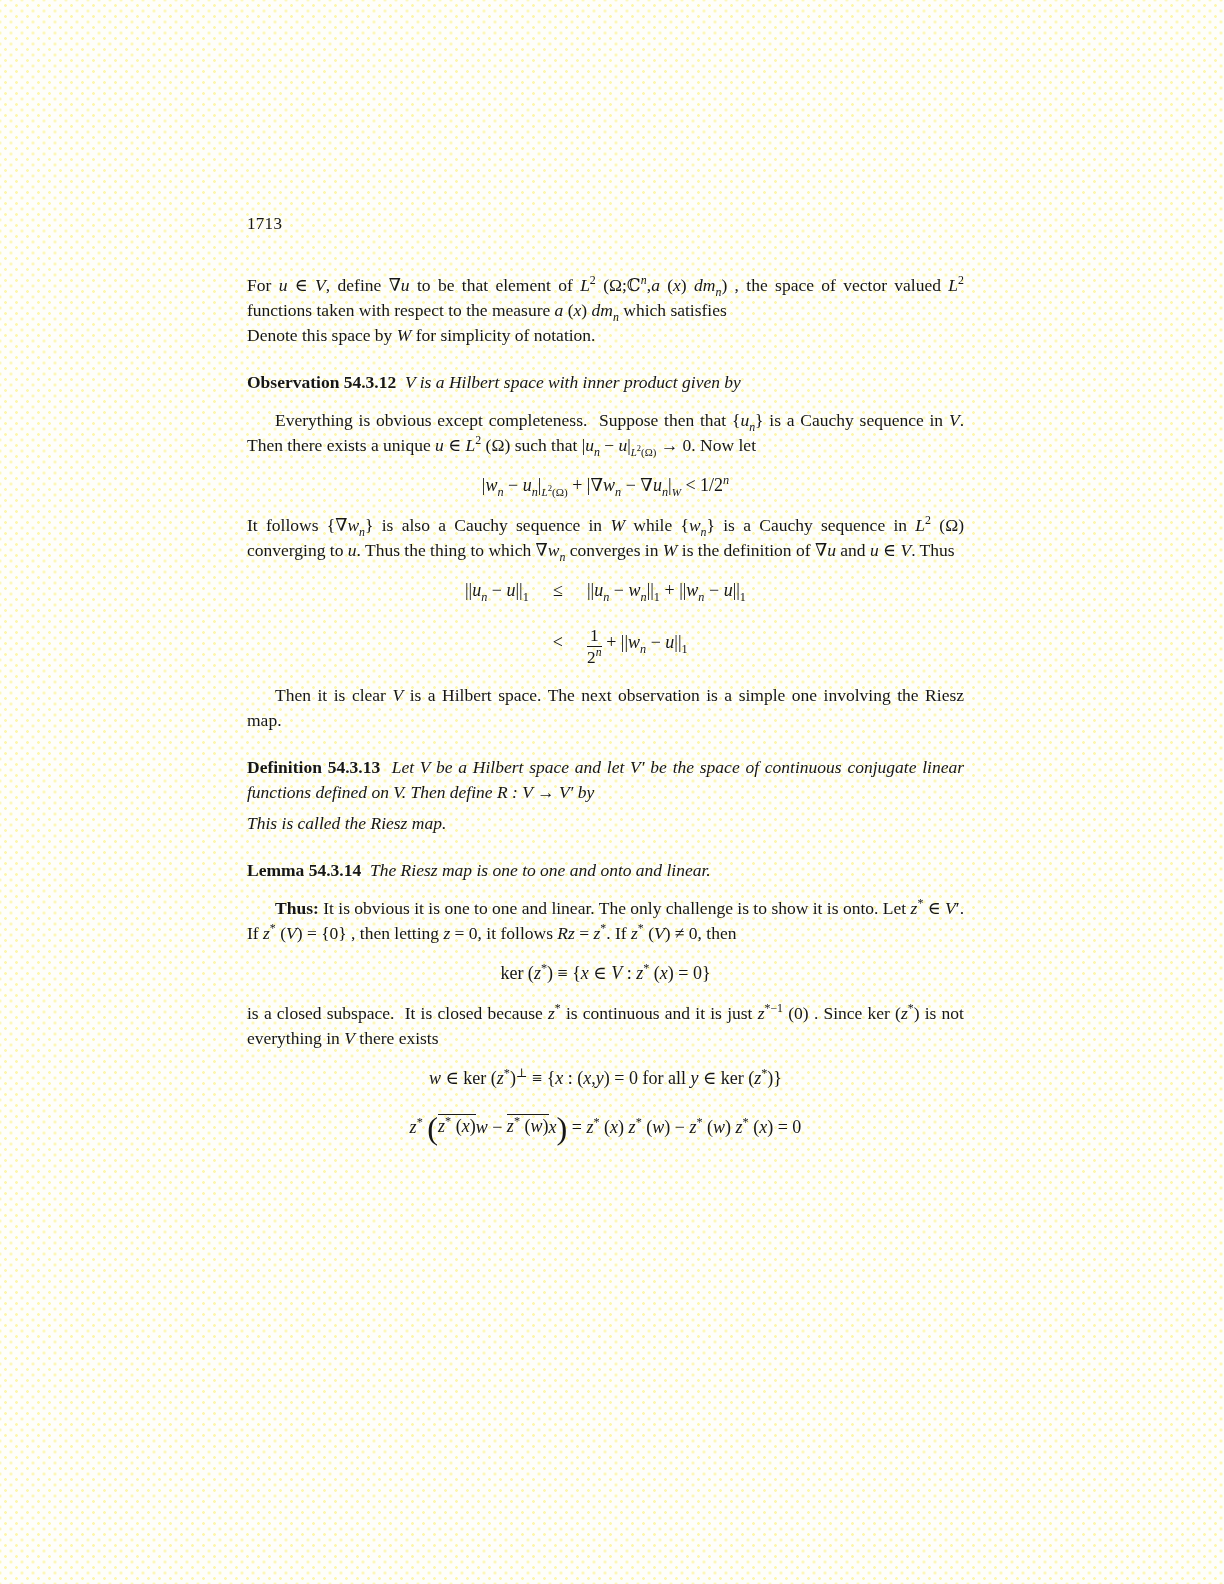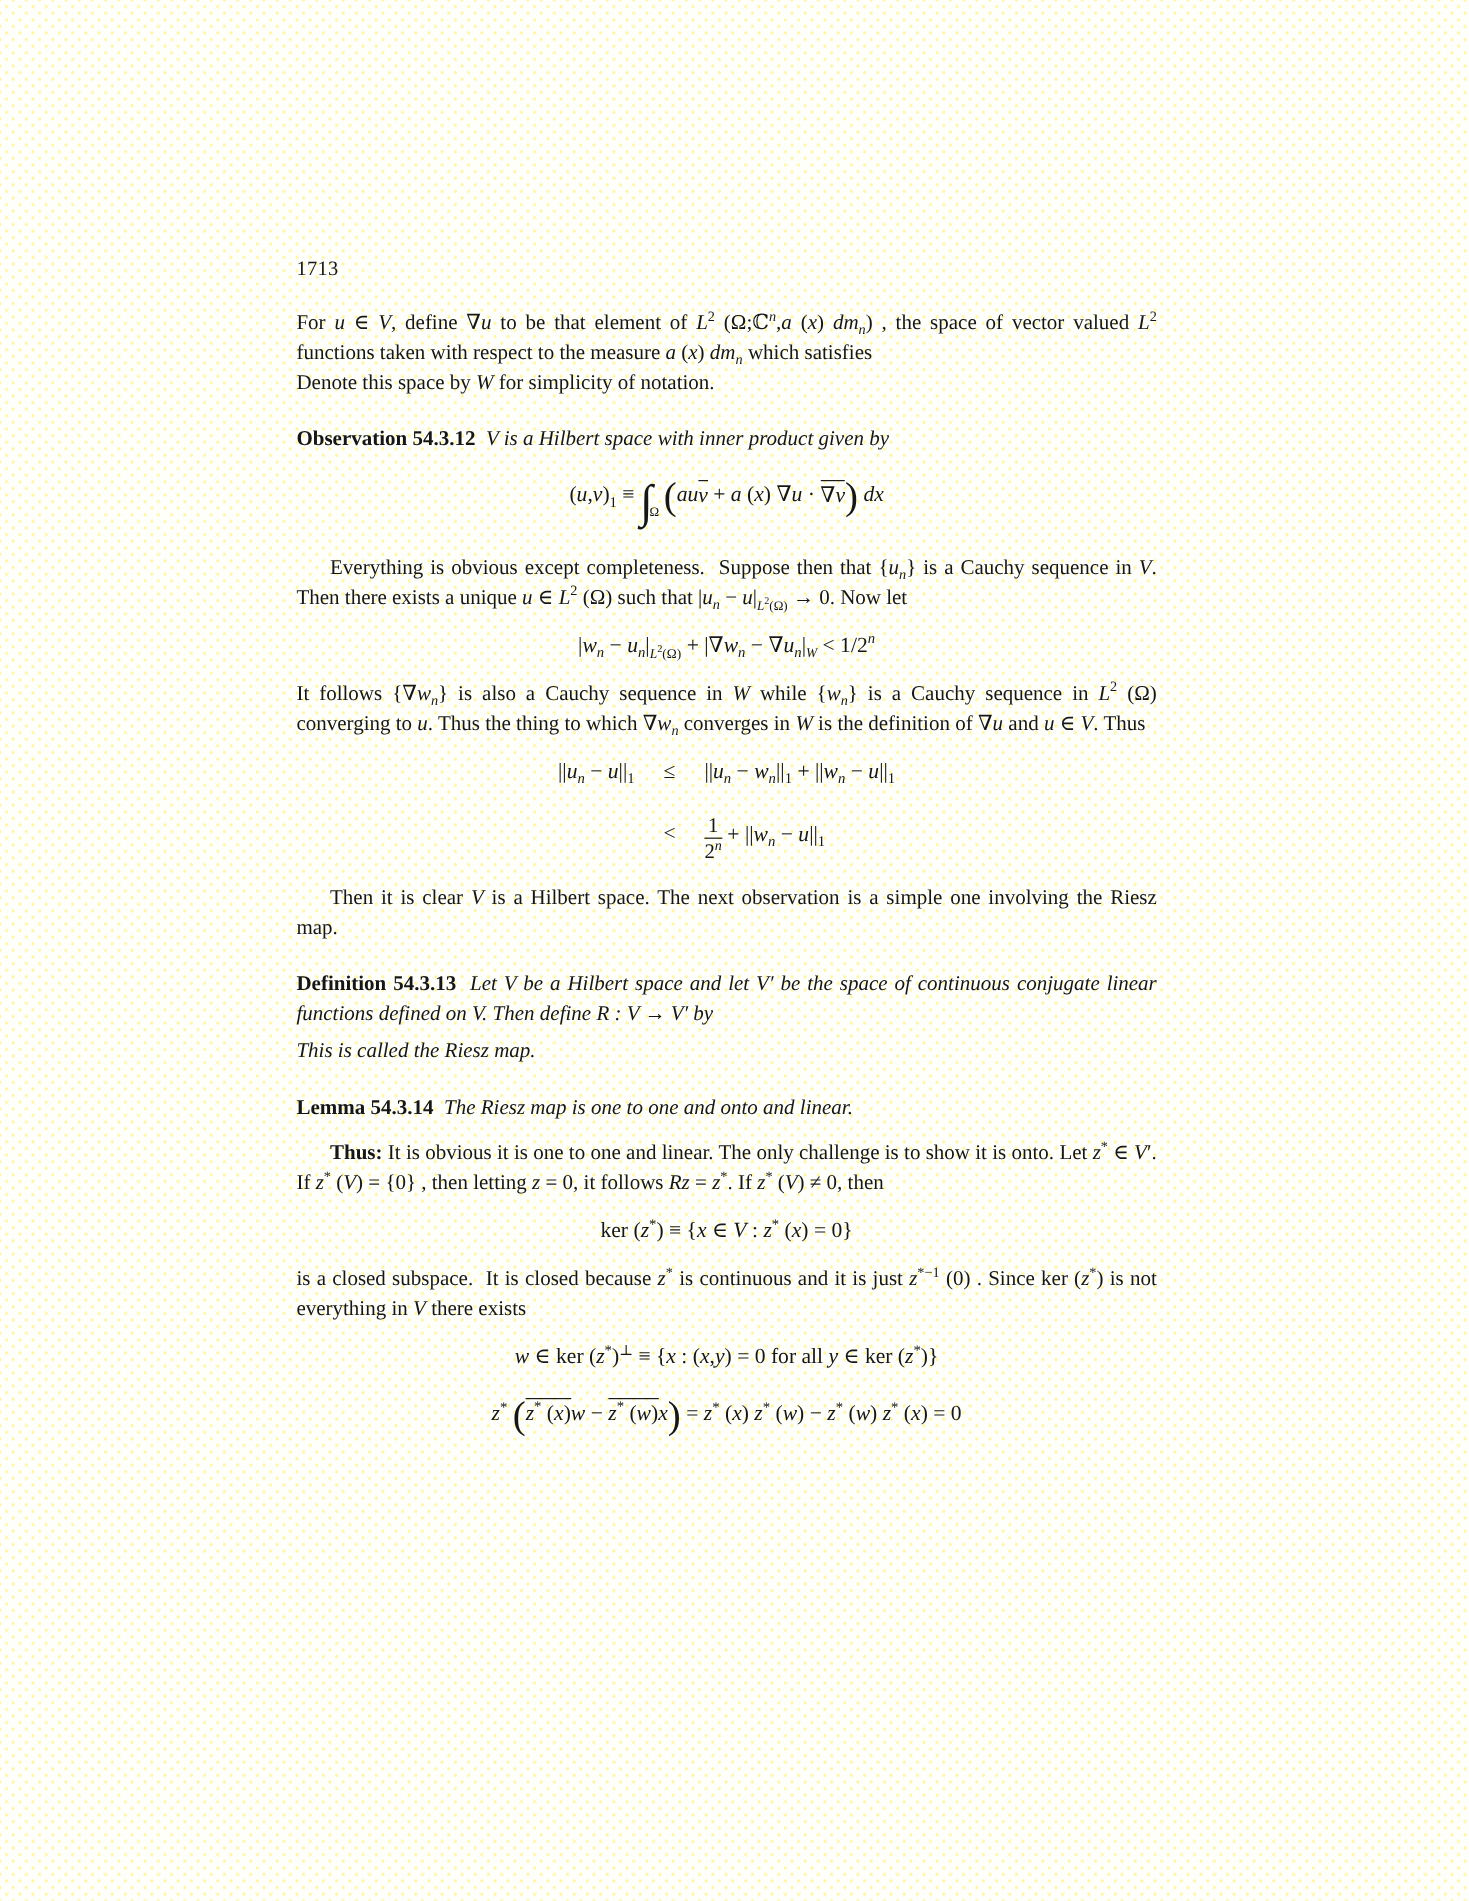--- a/index.html
+++ b/index.html
@@ -19,21 +19,21 @@
   }
   .pagehead{
     margin-top:214px;display:flex;justify-content:space-between;
     font-size:17px;letter-spacing:0.3px;
   }
   .para{
     font-size:17.5px;line-height:1.42;text-align:justify;margin:0;
   }
   .para.gap-top{margin-top:14px;}
   .indent{text-indent:28px;}
-  .first{margin-top:22px;}
+  .first{margin-top:39px;}
   .thmhead{margin-top:22px;margin-bottom:6px;}
   .display{
     text-align:center;font-size:18px;margin:16px 0 16px 0;line-height:1.3;
   }
   i{font-style:italic;}
   b{font-weight:bold;}
   sup{font-size:68%;line-height:0;}
   sub{font-size:68%;line-height:0;}
   sub.scr{font-size:62%;}
   sub.scr sup, sub.scr sub{font-size:78%;}
@@ -58,21 +58,20 @@
     <span>1713</span>
   </div>
 
   <div class="para first">For <i>u</i> ∈ <i>V</i>, define ∇<i>u</i> to be that element of <i>L</i><sup>2</sup> (Ω;ℂ<sup><i>n</i></sup>,<i>a</i> (<i>x</i>) <i>dm</i><sub><i>n</i></sub>) , the space of vector valued <i>L</i><sup>2</sup> functions taken with respect to the measure <i>a</i> (<i>x</i>) <i>dm</i><sub><i>n</i></sub> which satisfies</div>
 
 
   <div class="para">Denote this space by <i>W</i> for simplicity of notation.</div>
 
   <div class="para thmhead"><b>Observation 54.3.12</b>&nbsp;&nbsp;<i>V is a Hilbert space with inner product given by</i></div>
 
-  <div class="display">(<i>u</i>,<i>v</i>)<sub>1</sub> ≡ <span class="ints">∫</span><span class="iom">Ω</span><span class="bigp">(</span><i>au</i><span class="ov"><i>v</i></span> + <i>a</i> (<i>x</i>) ∇<i>u</i> · <span class="ov">∇<i>v</i></span><span class="bigp">)</span> <i>dx</i></div>
 
   <div class="para indent gap-top">Everything is obvious except completeness.&nbsp; Suppose then that {<i>u</i><sub><i>n</i></sub>} is a Cauchy sequence in <i>V</i>. Then there exists a unique <i>u</i> ∈ <i>L</i><sup>2</sup> (Ω) such that |<i>u</i><sub><i>n</i></sub> − <i>u</i>|<sub class="scr"><i>L</i><sup>2</sup>(Ω)</sub> → 0. Now let</div>
 
   <div class="display">|<i>w</i><sub><i>n</i></sub> − <i>u</i><sub><i>n</i></sub>|<sub class="scr"><i>L</i><sup>2</sup>(Ω)</sub> + |∇<i>w</i><sub><i>n</i></sub> − ∇<i>u</i><sub><i>n</i></sub>|<sub class="scr"><i>W</i></sub> &lt; 1/2<sup><i>n</i></sup></div>
 
   <div class="para">It follows {∇<i>w</i><sub><i>n</i></sub>} is also a Cauchy sequence in <i>W</i> while {<i>w</i><sub><i>n</i></sub>} is a Cauchy sequence in <i>L</i><sup>2</sup> (Ω) converging to <i>u</i>. Thus the thing to which ∇<i>w</i><sub><i>n</i></sub> converges in <i>W</i> is the definition of ∇<i>u</i> and <i>u</i> ∈ <i>V</i>. Thus</div>
 
   <div class="display">
     <div class="align-grid">
       <span class="ag-l">||<i>u</i><sub><i>n</i></sub> − <i>u</i>||<sub>1</sub></span>

